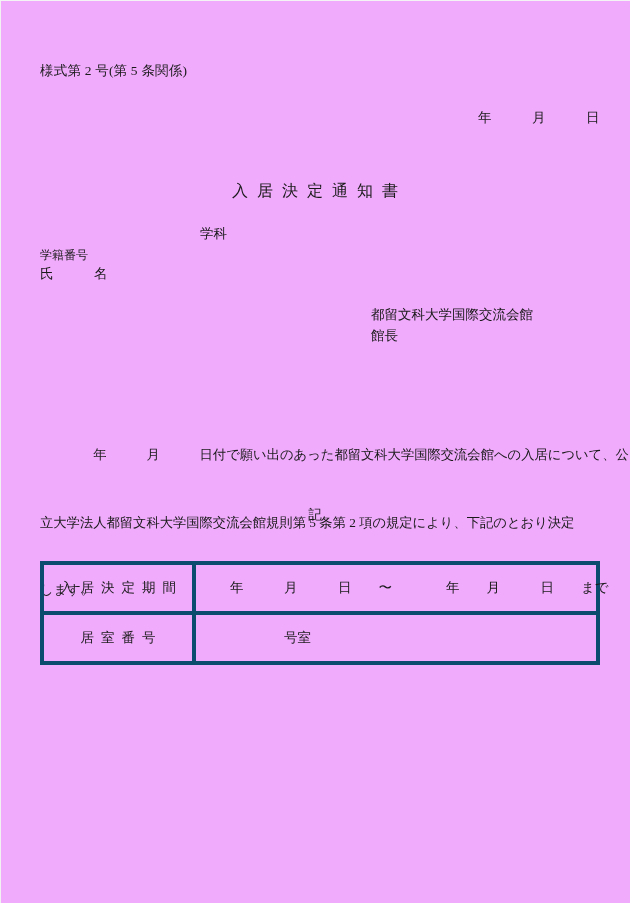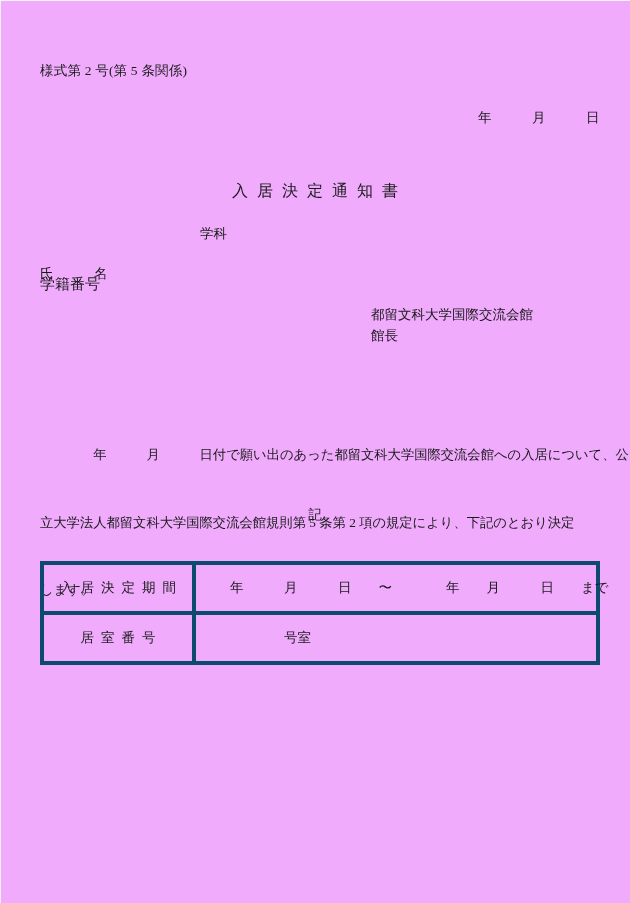--- a/index.html
+++ b/index.html
@@ -64,22 +64,21 @@
     margin-top: 28px;
   }
 
   
   .dept {
     left: 200px; top: 225px;
     font-size: 13.5px;
   }
   .student-id {
     left: 40px; top: 247px;
-    font-size: 15px;
-    margin-top: 28px;
+    font-size: 12px;
   }
   .student-name {
     left: 40px; top: 265px;
     font-size: 13.5px;
   }
 
   
   .issuer-org {
     left: 371px; top: 306px;
     font-size: 13.5px;

